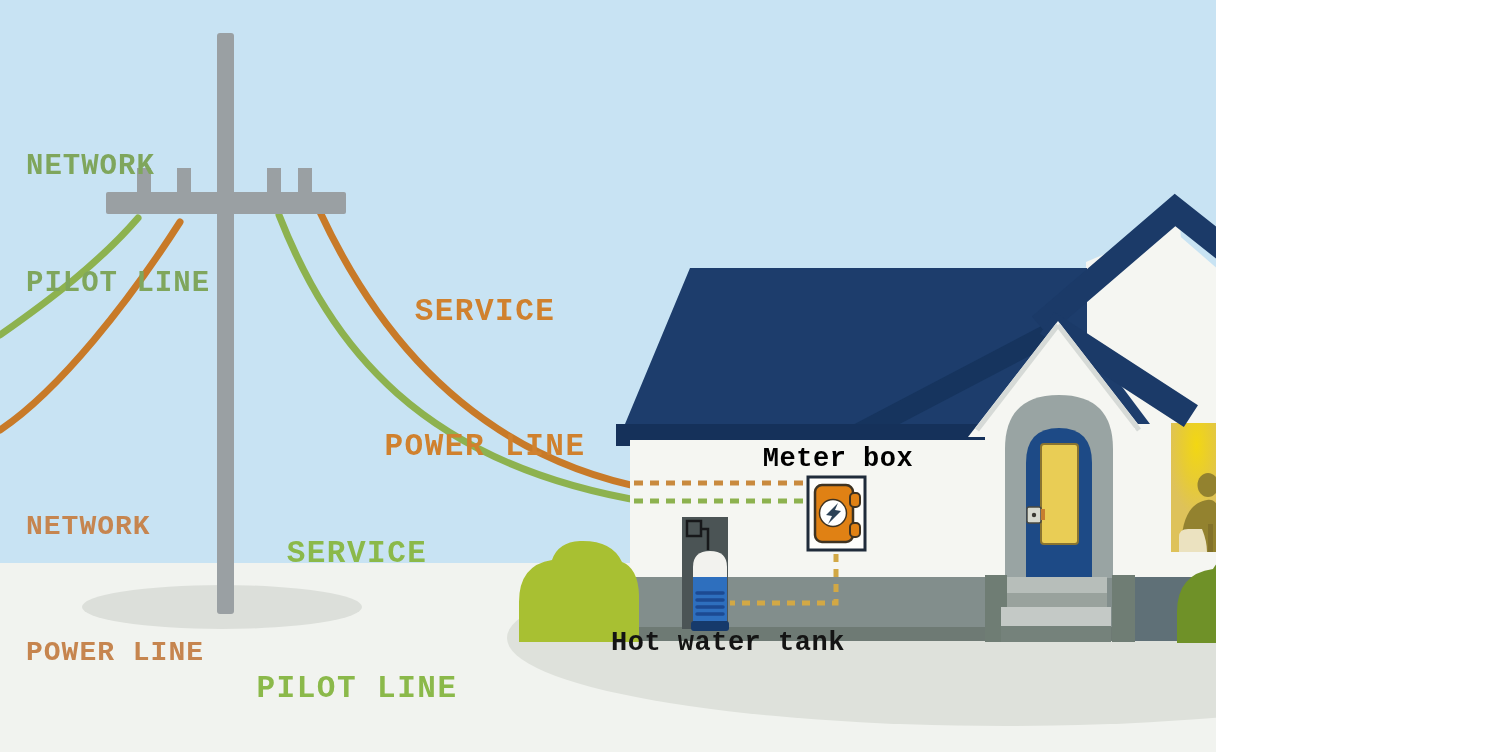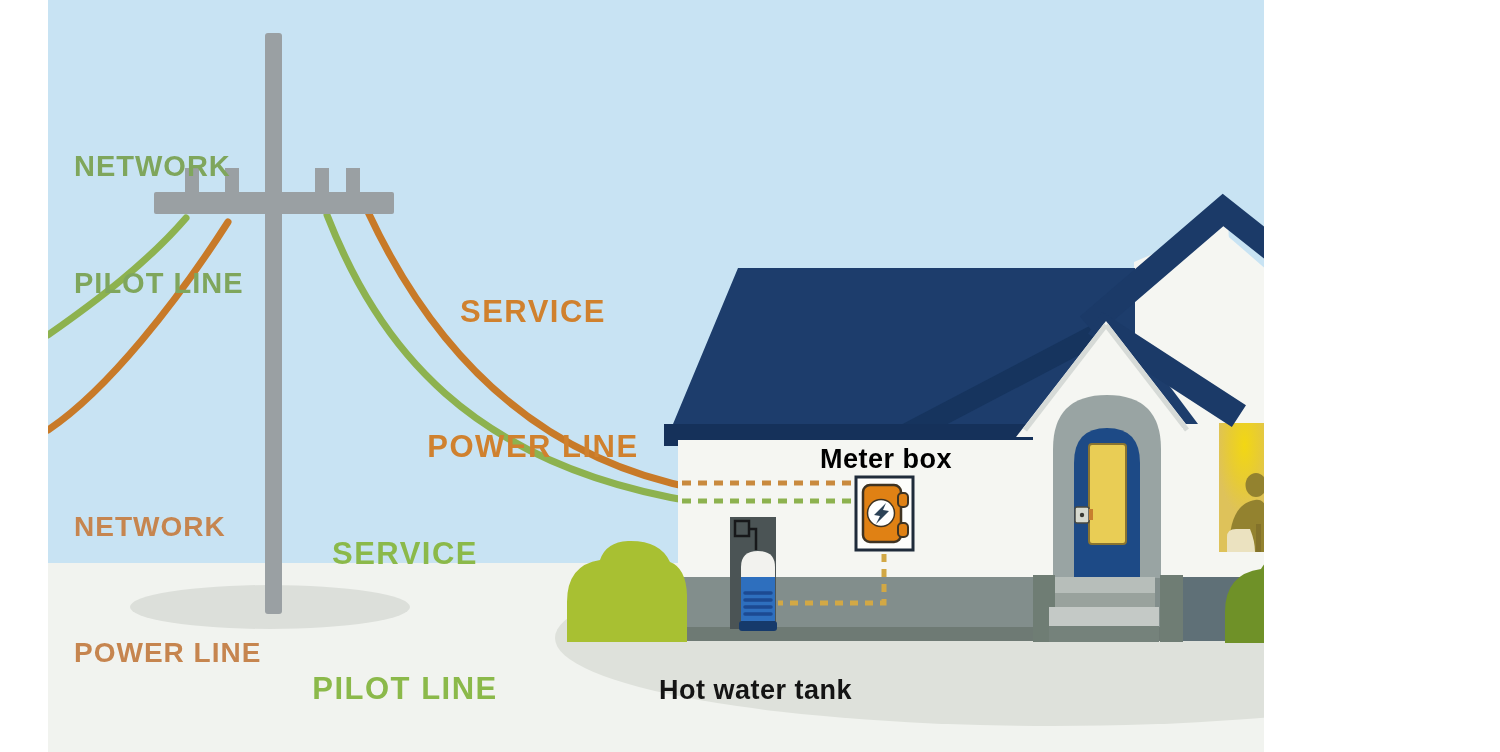--- a/index.html
+++ b/index.html
@@ -1,26 +1,26 @@
 <!DOCTYPE html>
 <html><head>
 <meta charset="utf-8">
 <style>
   html,body{margin:0;padding:0;background:#ffffff;}
   .stage{position:relative;width:1216px;height:752px;overflow:hidden;
-         font-family:Liberation Sans, sans-serif;margin-left:48px;}
+         font-family:Liberation Mono, monospace;}
   .stage svg{position:absolute;left:0;top:0;}
   .lbl{position:absolute;font-weight:700;white-space:pre;}
   .lbl div{white-space:pre;}
   #lbl-network-pilot{left:26px;top:69px;font-size:29px;line-height:39px;letter-spacing:1px;color:#7fa65c;}
   #lbl-network-power{left:26px;top:422px;font-size:28px;line-height:42px;letter-spacing:1px;color:#c6854f;}
   #lbl-service-power{left:352px;top:199px;width:266px;text-align:center;font-size:31px;line-height:45px;letter-spacing:1.5px;color:#d0812e;}
   #lbl-service-pilot{left:233px;top:441px;width:248px;text-align:center;font-size:31px;line-height:45px;letter-spacing:1.5px;color:#8bb94a;}
   #lbl-meter-box{left:756px;top:444px;width:164px;text-align:center;font-size:27px;letter-spacing:.5px;color:#000000;}
-  #lbl-hot-water{left:611px;top:675px;font-size:27px;letter-spacing:.5px;color:#141414;}
+  #lbl-hot-water{left:611px;top:628px;font-size:27px;letter-spacing:.5px;color:#141414;}
 </style>
 </head>
 <body>
 
 <div class="stage">
 
 <svg width="1500" height="752" viewBox="0 0 1500 752">
   <defs>
     <radialGradient id="glowGrad" cx="0.5" cy="0.17" r="0.55">
       <stop offset="0" stop-color="#f2d713"></stop>

